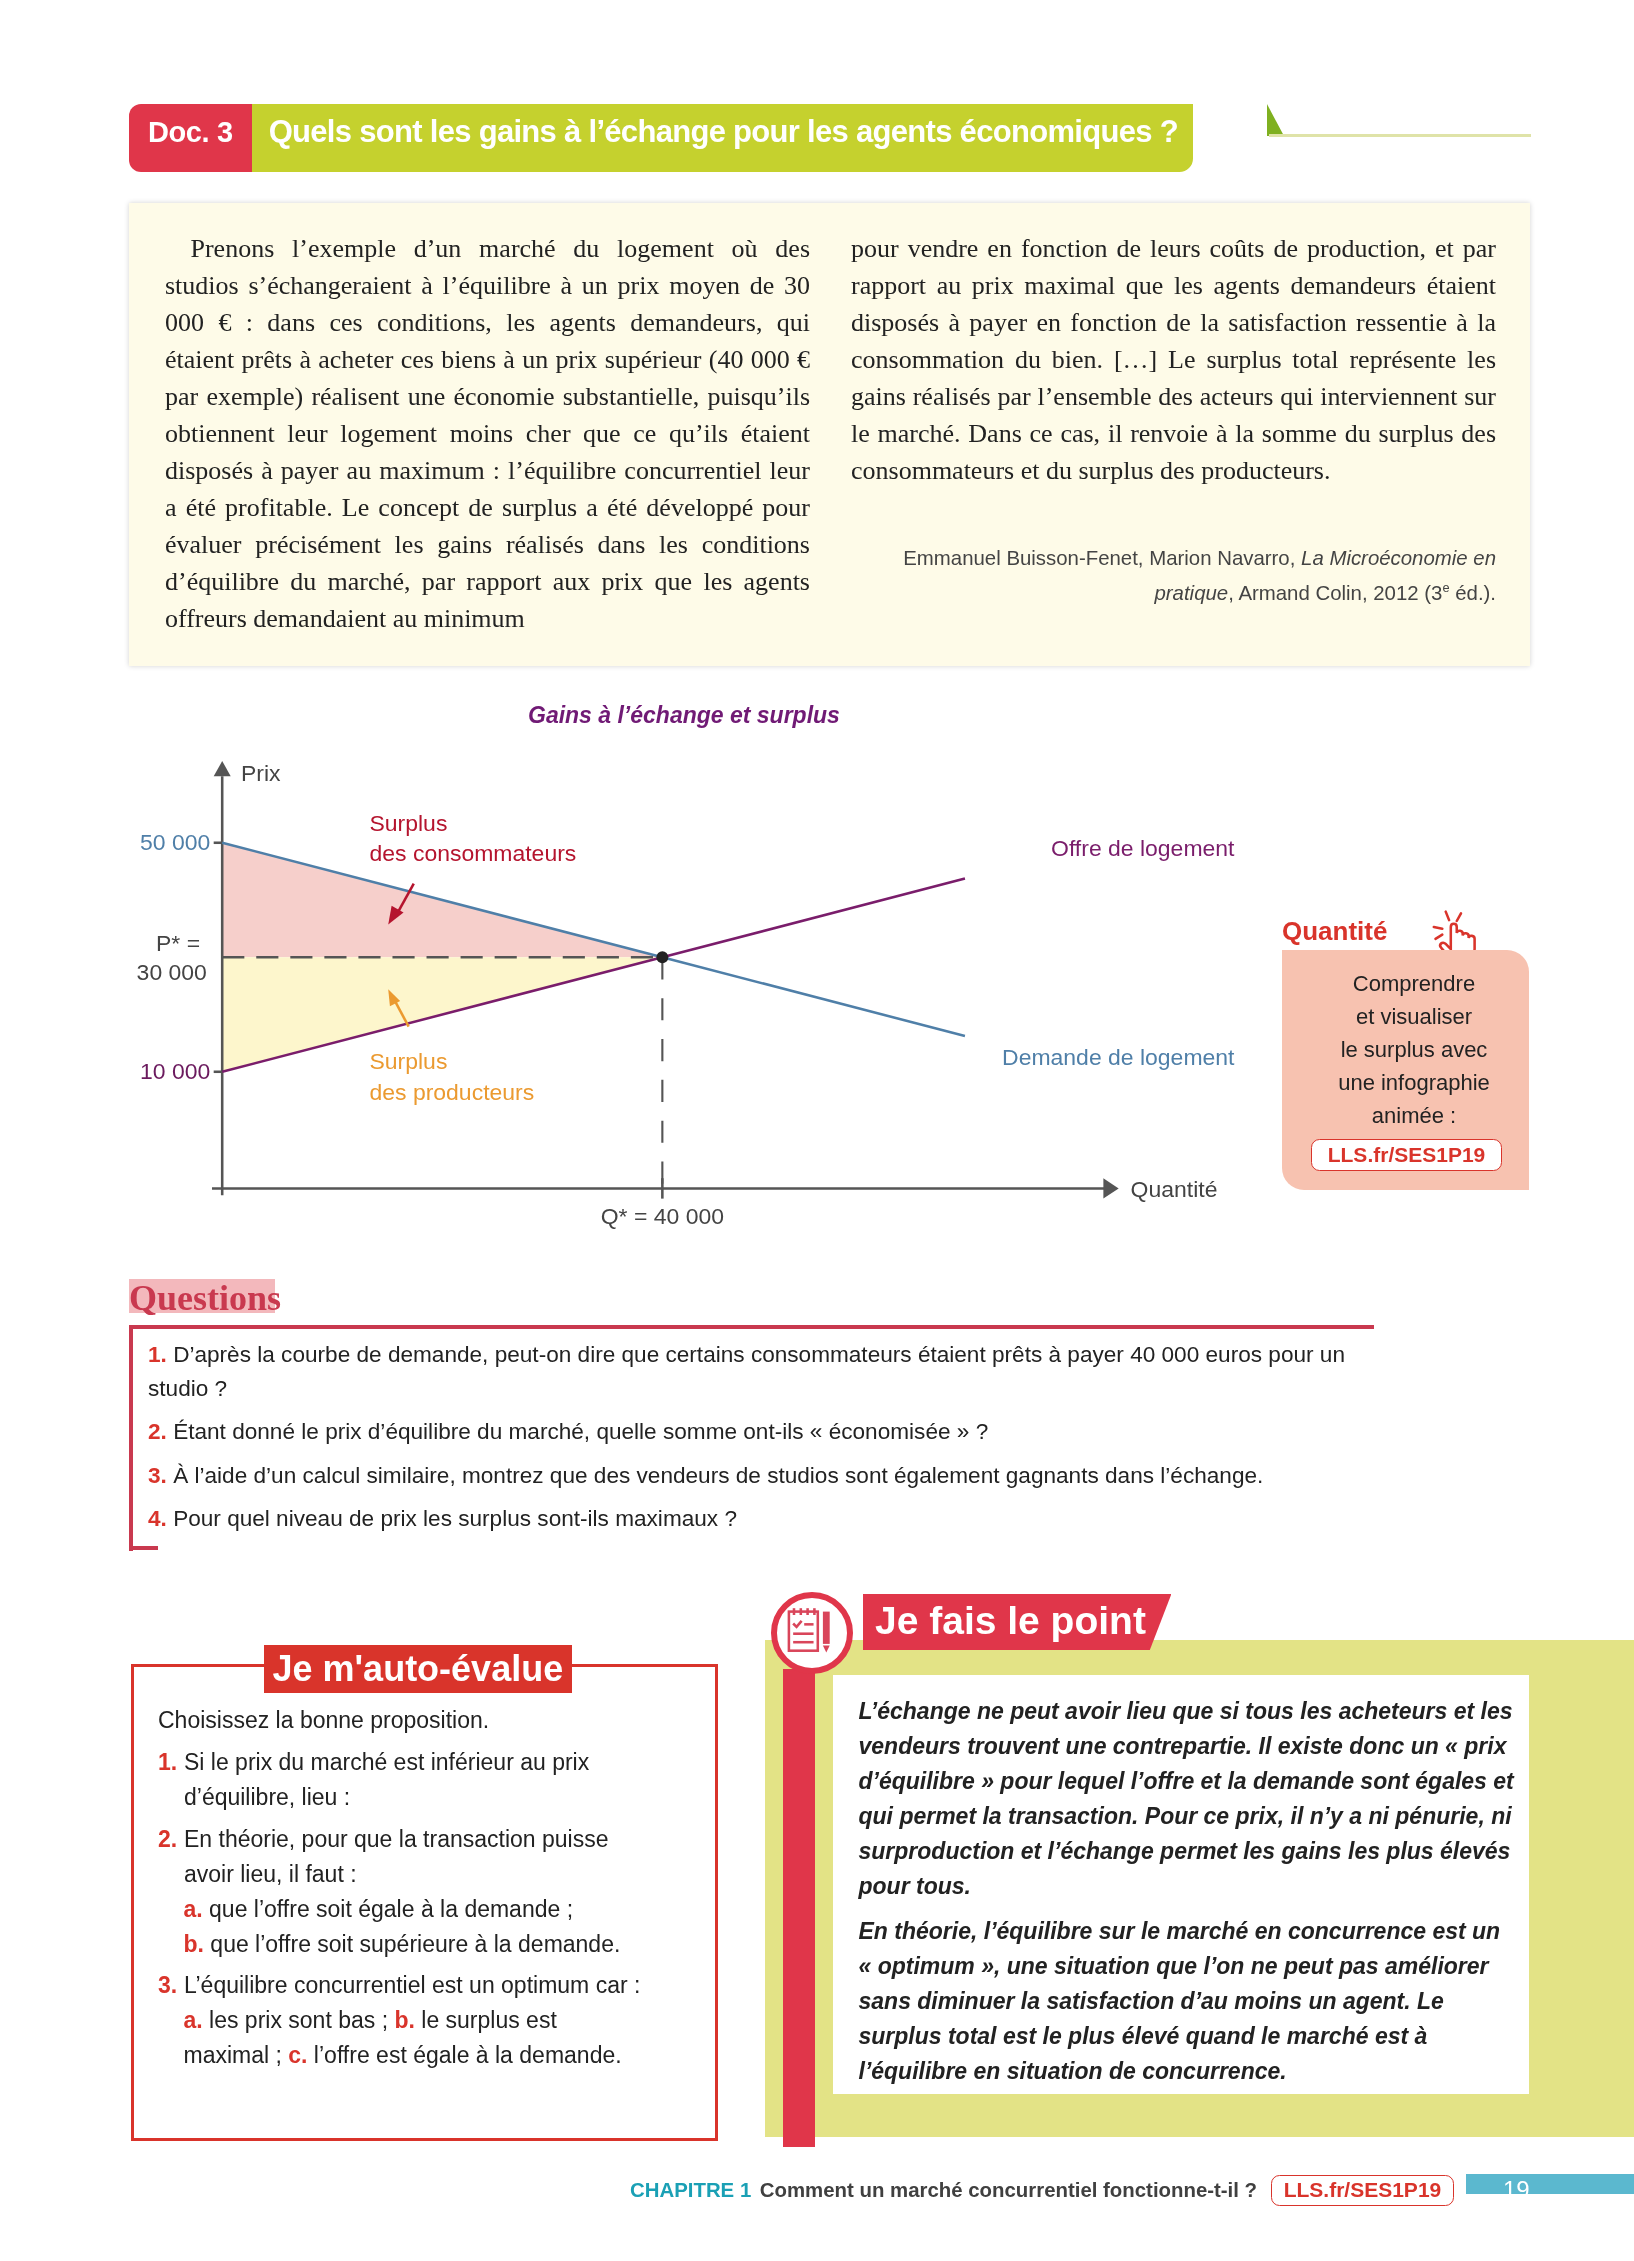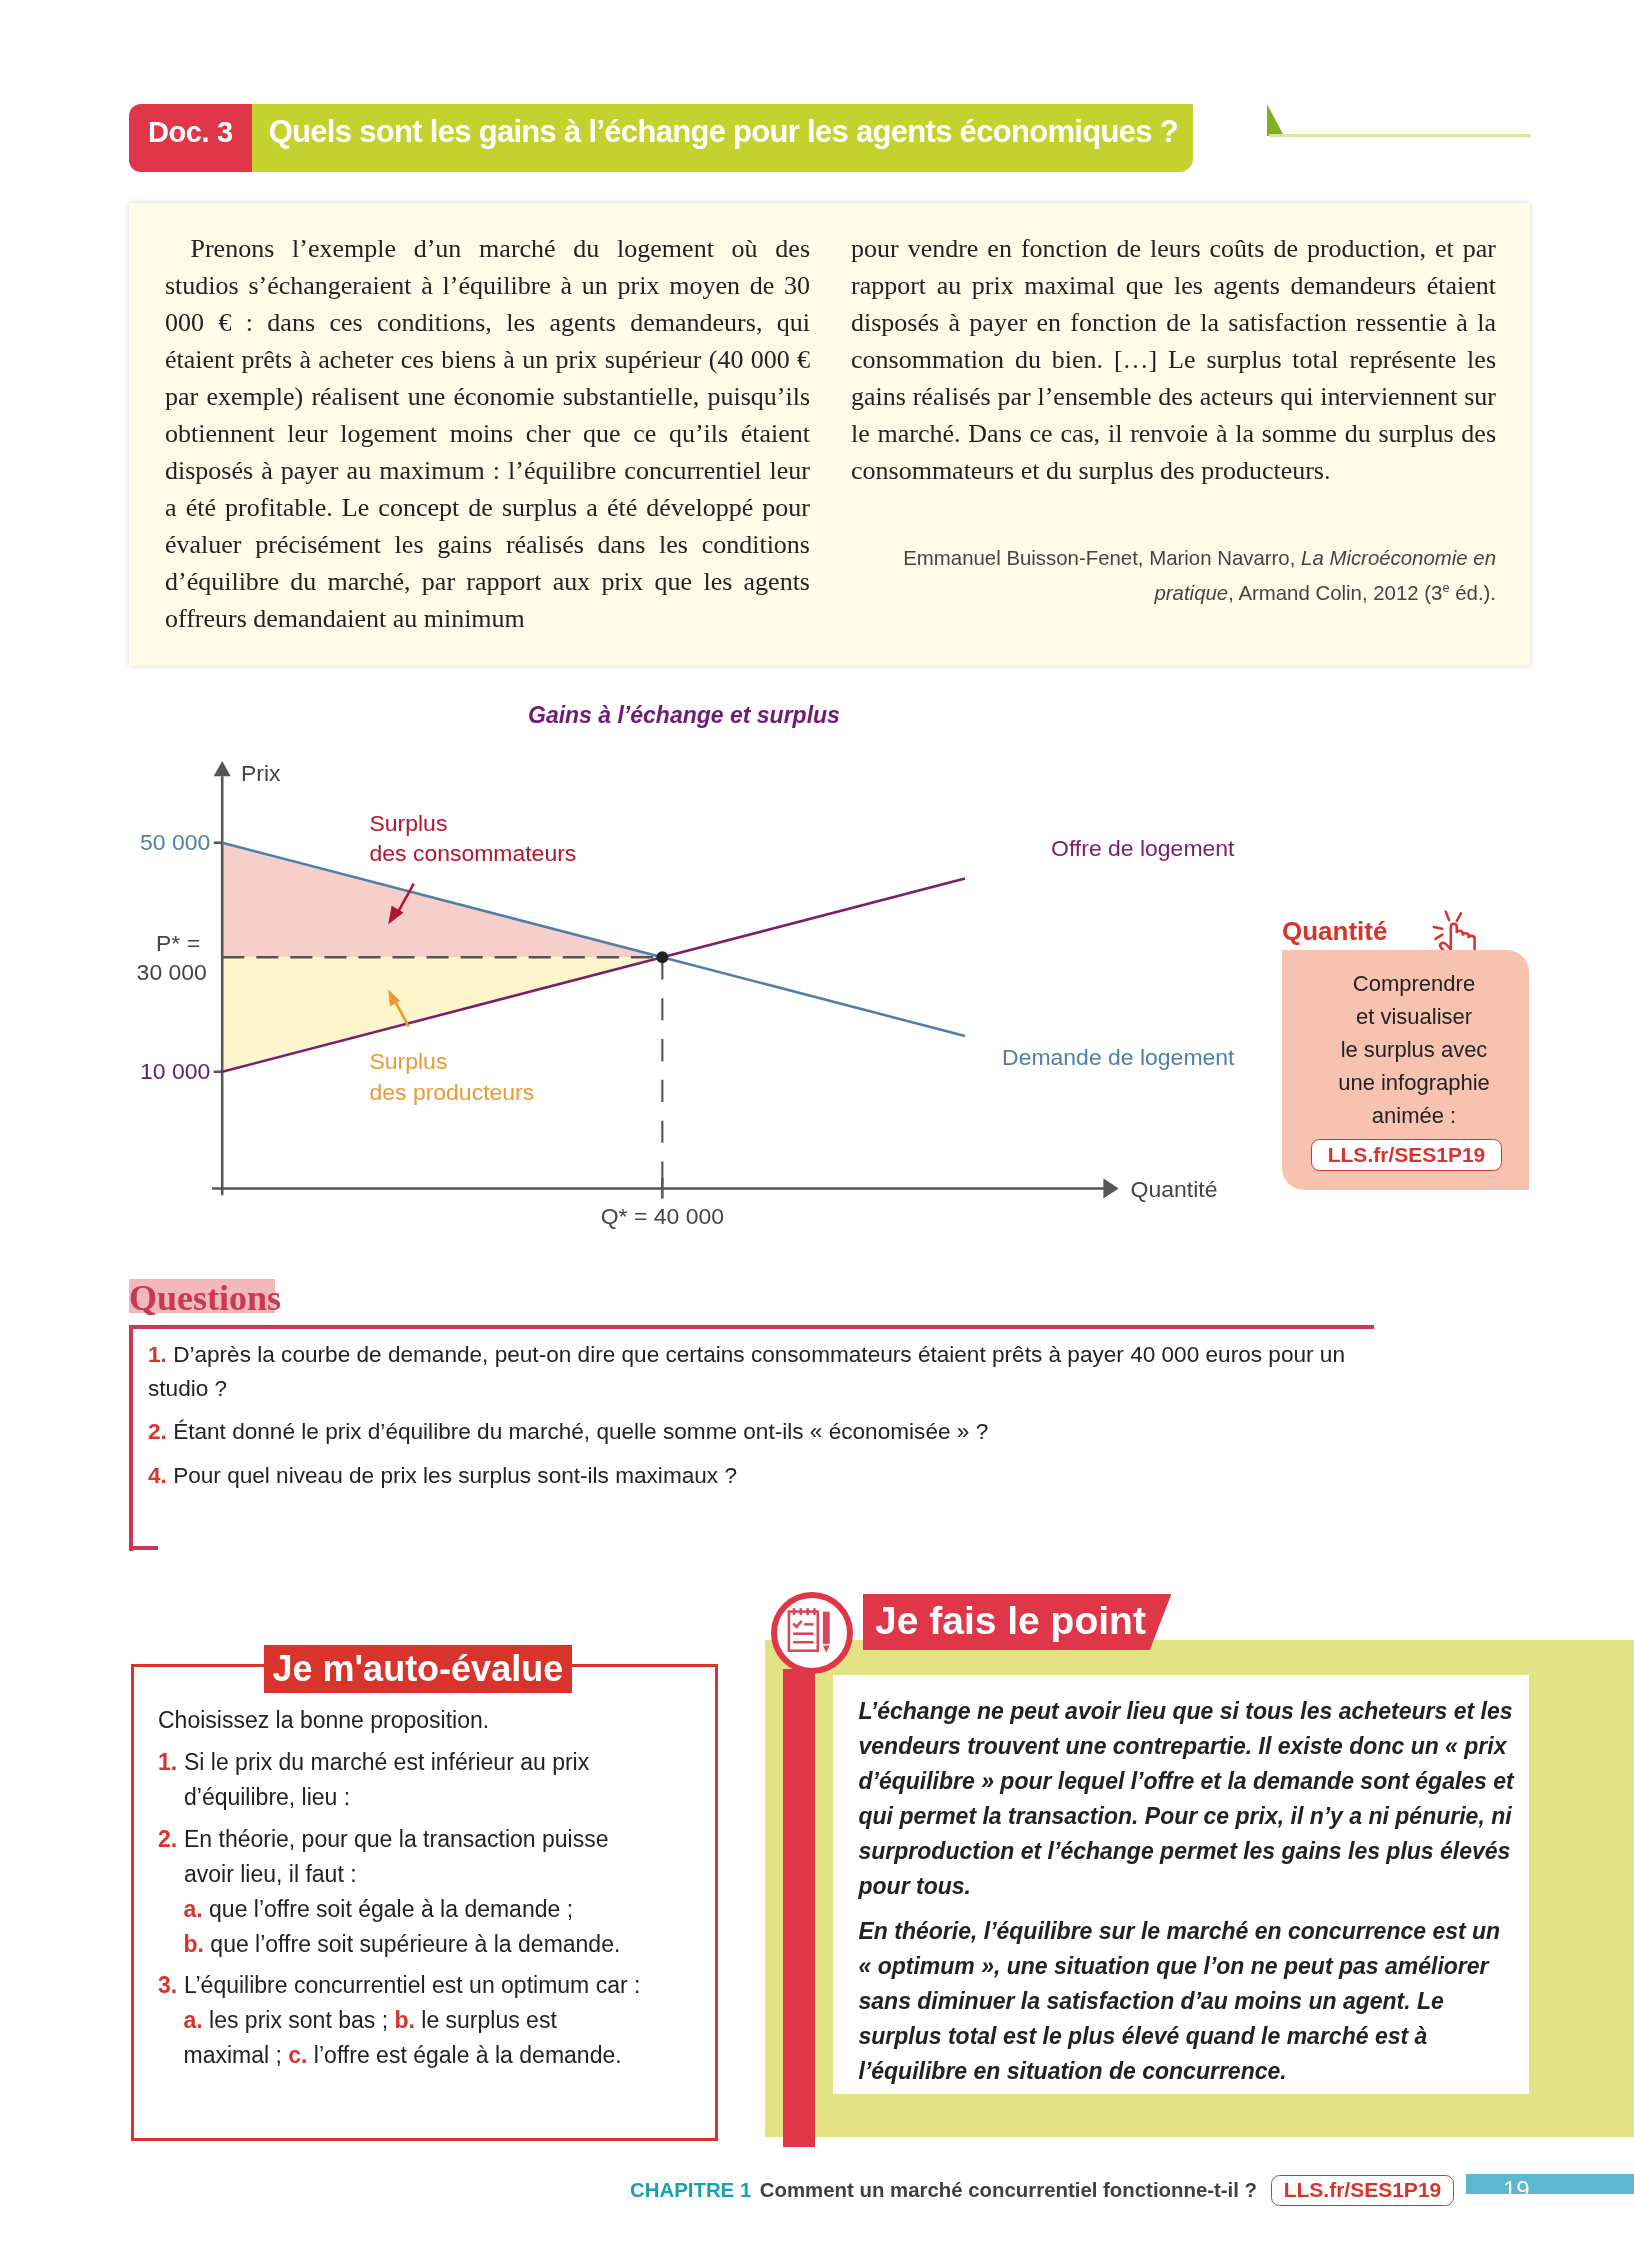--- a/index.html
+++ b/index.html
@@ -138,20 +138,21 @@
   <div class="num-link">LLS.fr/SES1P19</div>
 </div>
 
 <div class="q-title-bg"></div>
 <div class="q-title">Questions</div>
 <div class="q-frame"></div>
 <div class="q-frame-foot"></div>
 <div class="q-list">
   <div class="q-item"><span class="num-red">1.</span> <span>D’après la courbe de demande, peut-on dire que certains consommateurs étaient prêts à payer 40 000 euros pour un studio ?</span></div>
   <div class="q-item"><span class="num-red">2.</span> <span>Étant donné le prix d’équilibre du marché, quelle somme ont-ils « économisée » ?</span></div>
+  <div class="q-item"><span class="num-red">3.</span> <span>À l’aide d’un calcul similaire, montrez que des vendeurs de studios sont également gagnants dans l’échange.</span></div>
   <div class="q-item"><span class="num-red">4.</span> <span>Pour quel niveau de prix les surplus sont-ils maximaux ?</span></div>
 </div>
 
 <div class="ae-box"></div>
 <div class="ae-title">Je m'auto-évalue</div>
 <div class="ae-content">
   <div>Choisissez la bonne proposition.</div>
   <div class="ae-q">
     <div style="display:flex">
         <span class="num-red" style="margin-right:6.8px">1.</span>

